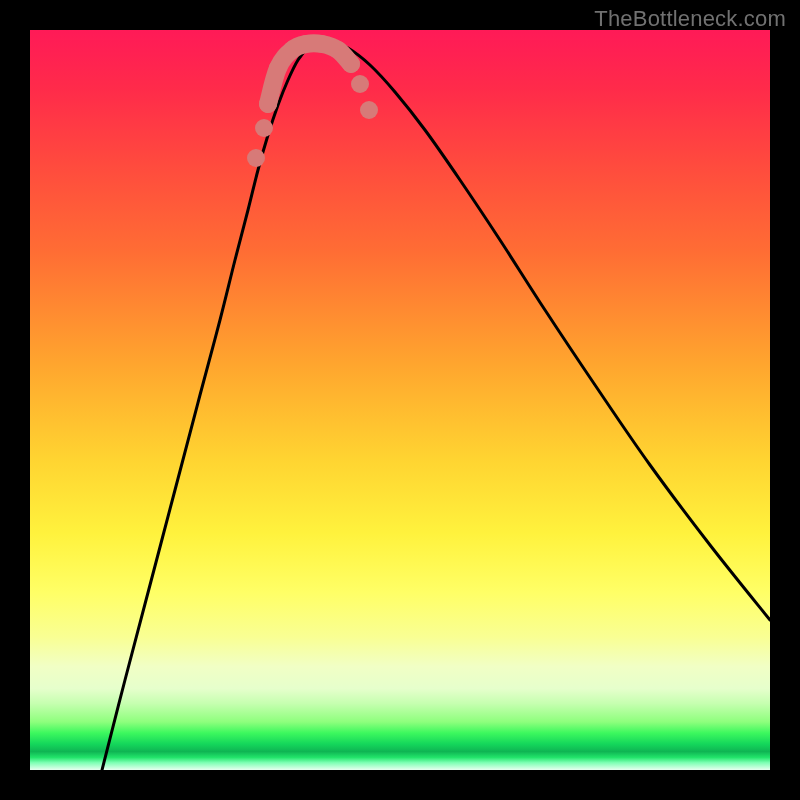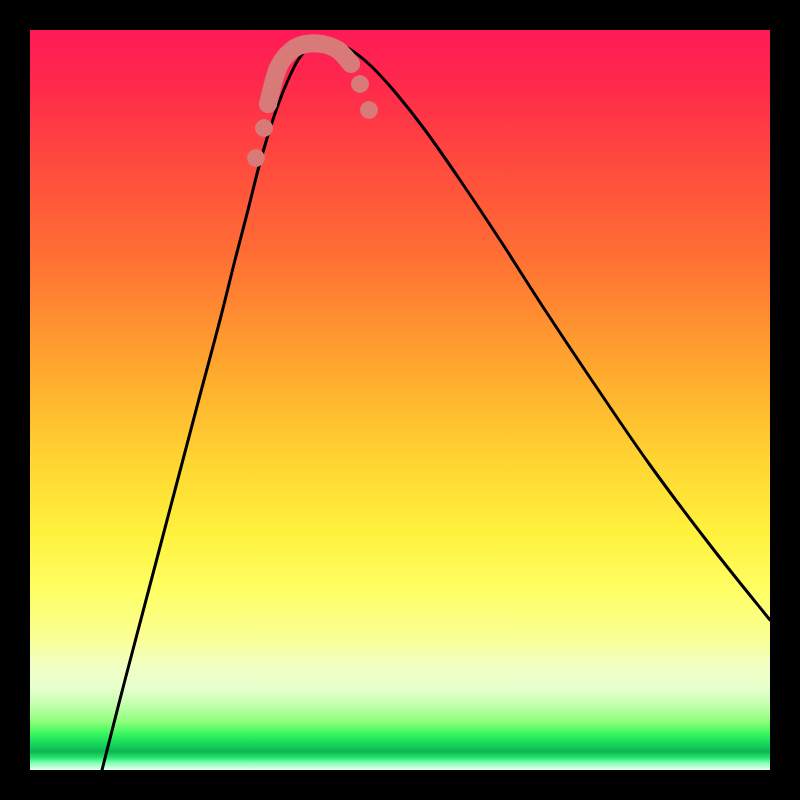--- a/index.html
+++ b/index.html
@@ -66,20 +66,21 @@
     inset: 0;
     width: 740px;
     height: 740px;
     overflow: visible;
   }
 </style>
 </head>
 <body>
 
 <div class="stage">
+  <div class="watermark">TheBottleneck.com</div>
 
   <div class="plot">
     <div class="gradient-bg"></div>
     <svg class="curve" viewBox="0 0 740 740" preserveAspectRatio="none">
       <g id="svg-content">
           <path d="M 72 740 C 76.14 723.8, 86.36 683.3, 95 650 C 103.64 616.7, 111 589.2, 120 555 C 129 520.8, 136 494.2, 145 460 C 154 425.8, 161.9 395.6, 170 365 C 178.1 334.4, 183.7 314.3, 190 290 C 196.3 265.7, 199.96 249.8, 205 230 C 210.04 210.2, 213.86 196.2, 218 180 C 222.14 163.8, 224.4 153.5, 228 140 C 231.6 126.5, 234.4 116.7, 238 105 C 241.6 93.3, 244.4 84.9, 248 75 C 251.6 65.1, 254.4 58.1, 258 50 C 261.6 41.9, 264.4 35.76, 268 30 C 271.6 24.240000000000002, 274.04 21.24, 278 18 C 281.96 14.76, 285.68 13.08, 290 12 C 294.32 10.92, 296.96 10.92, 302 12 C 307.04 13.08, 311.16 13.86, 318 18 C 324.84 22.14, 331.54 27.08, 340 35 C 348.46 42.92, 355.1 50.3, 365 62 C 374.9 73.7, 383.3 84.16, 395 100 C 406.7 115.84, 416.5 130.2, 430 150 C 443.5 169.8, 454.7 186.6, 470 210 C 485.3 233.4, 497.9 253.9, 515 280 C 532.1 306.1, 546.1 327.1, 565 355 C 583.9 382.9, 599.3 406.2, 620 435 C 640.7 463.8, 658.4 487.1, 680 515 C 701.6 542.9, 729.2 576.5, 740 590" fill="none" stroke="#000000" stroke-width="3" stroke-linecap="round" stroke-linejoin="round"></path>
           <circle cx="226" cy="128" r="9" fill="#d77a78"></circle>
           <circle cx="234" cy="98" r="9" fill="#d77a78"></circle>
           <circle cx="238" cy="74" r="9" fill="#d77a78"></circle>
           <circle cx="248" cy="38" r="9" fill="#d77a78"></circle>

